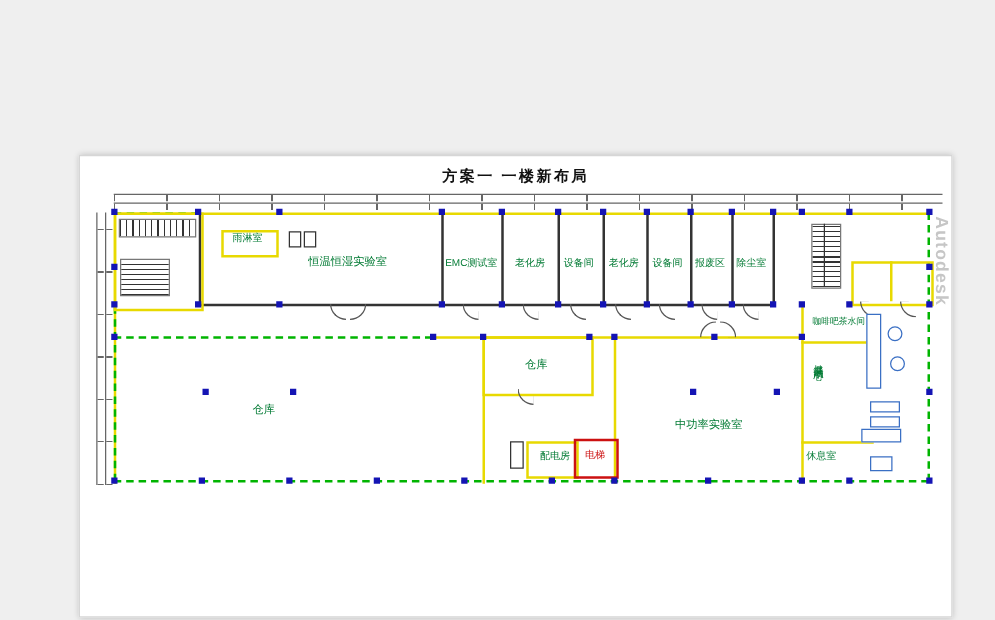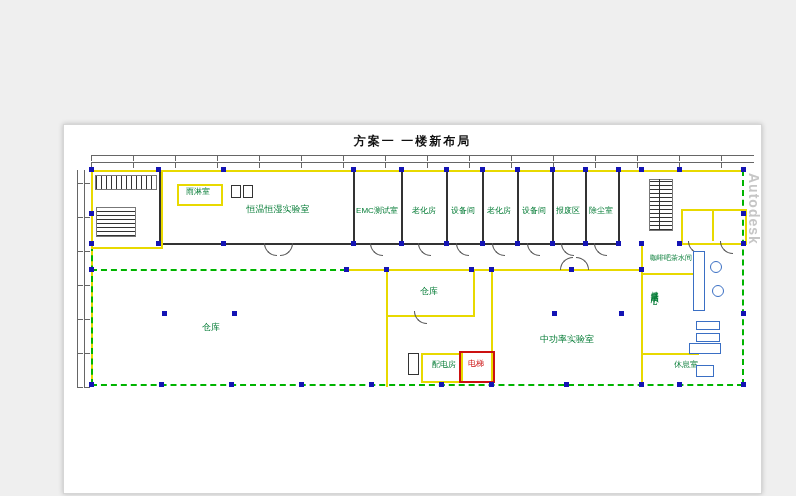--- a/index.html
+++ b/index.html
@@ -145,21 +145,21 @@
     <div class="lbl s8 red" style="left:412px;top:235px;">电梯</div>
 
     <div class="lbl" style="left:147px;top:198px;">仓库</div>
     <div class="lbl" style="left:503px;top:210px;">中功率实验室</div>
 
     <div class="wy-v" style="left:577px;top:120px;height:142px;"></div>
     <div class="wy-h" style="left:577px;top:148px;width:58px;"></div>
     <div class="wy-h" style="left:577px;top:228px;width:58px;"></div>
     <div class="lbl s7" style="left:607px;top:129px;">咖啡吧茶水间</div>
     <div class="lbl s8 vert" style="left:585px;top:160px;height:62px;">健身活动中心</div>
-    <div class="lbl s8" style="left:622px;top:236px;text-align:center;">休息室</div>
+    <div class="lbl s8" style="left:593px;top:236px;text-align:center;">休息室</div>
 
     <div class="furn" style="left:629px;top:126px;width:10px;height:58px;"></div>
     <div class="furn round" style="left:646px;top:136px;width:10px;height:10px;"></div>
     <div class="furn round" style="left:648px;top:160px;width:10px;height:10px;"></div>
     <div class="furn" style="left:632px;top:196px;width:22px;height:7px;"></div>
     <div class="furn" style="left:632px;top:208px;width:22px;height:7px;"></div>
     <div class="furn" style="left:625px;top:218px;width:30px;height:9px;"></div>
     <div class="furn" style="left:632px;top:240px;width:16px;height:10px;"></div>
 
     <div class="watermark" style="left:682px;top:48px;height:200px;">Autodesk</div>

